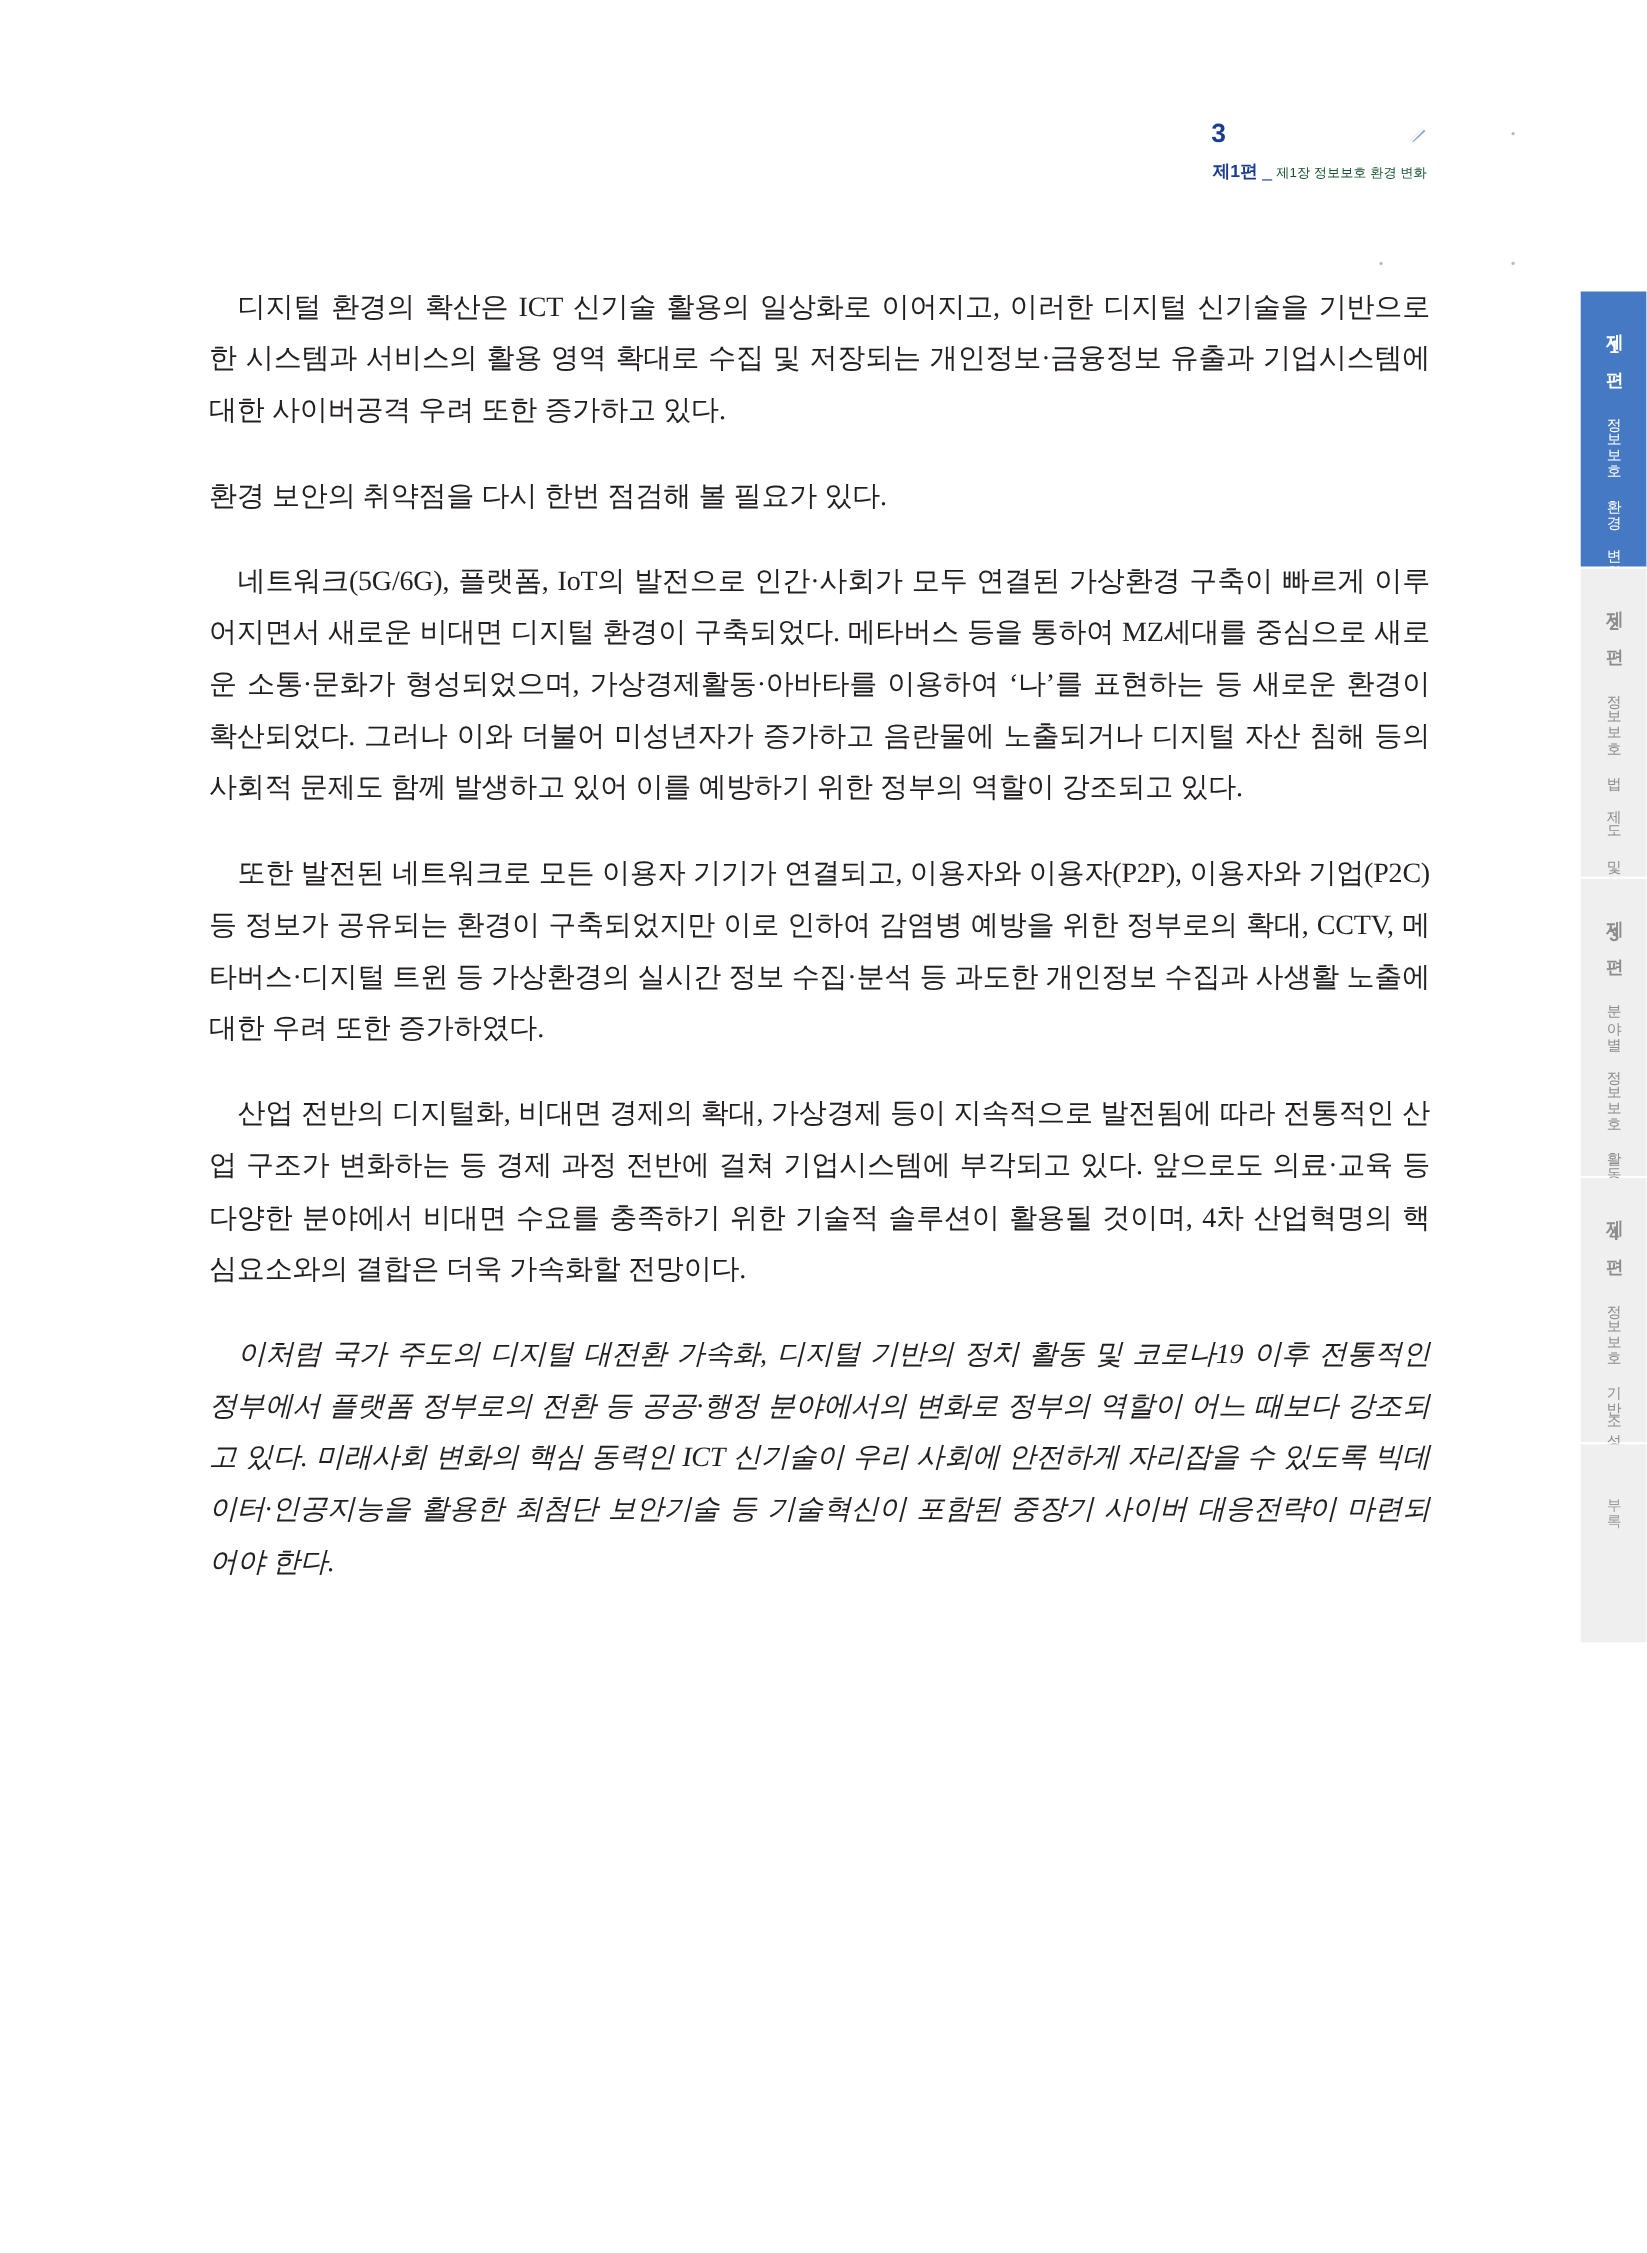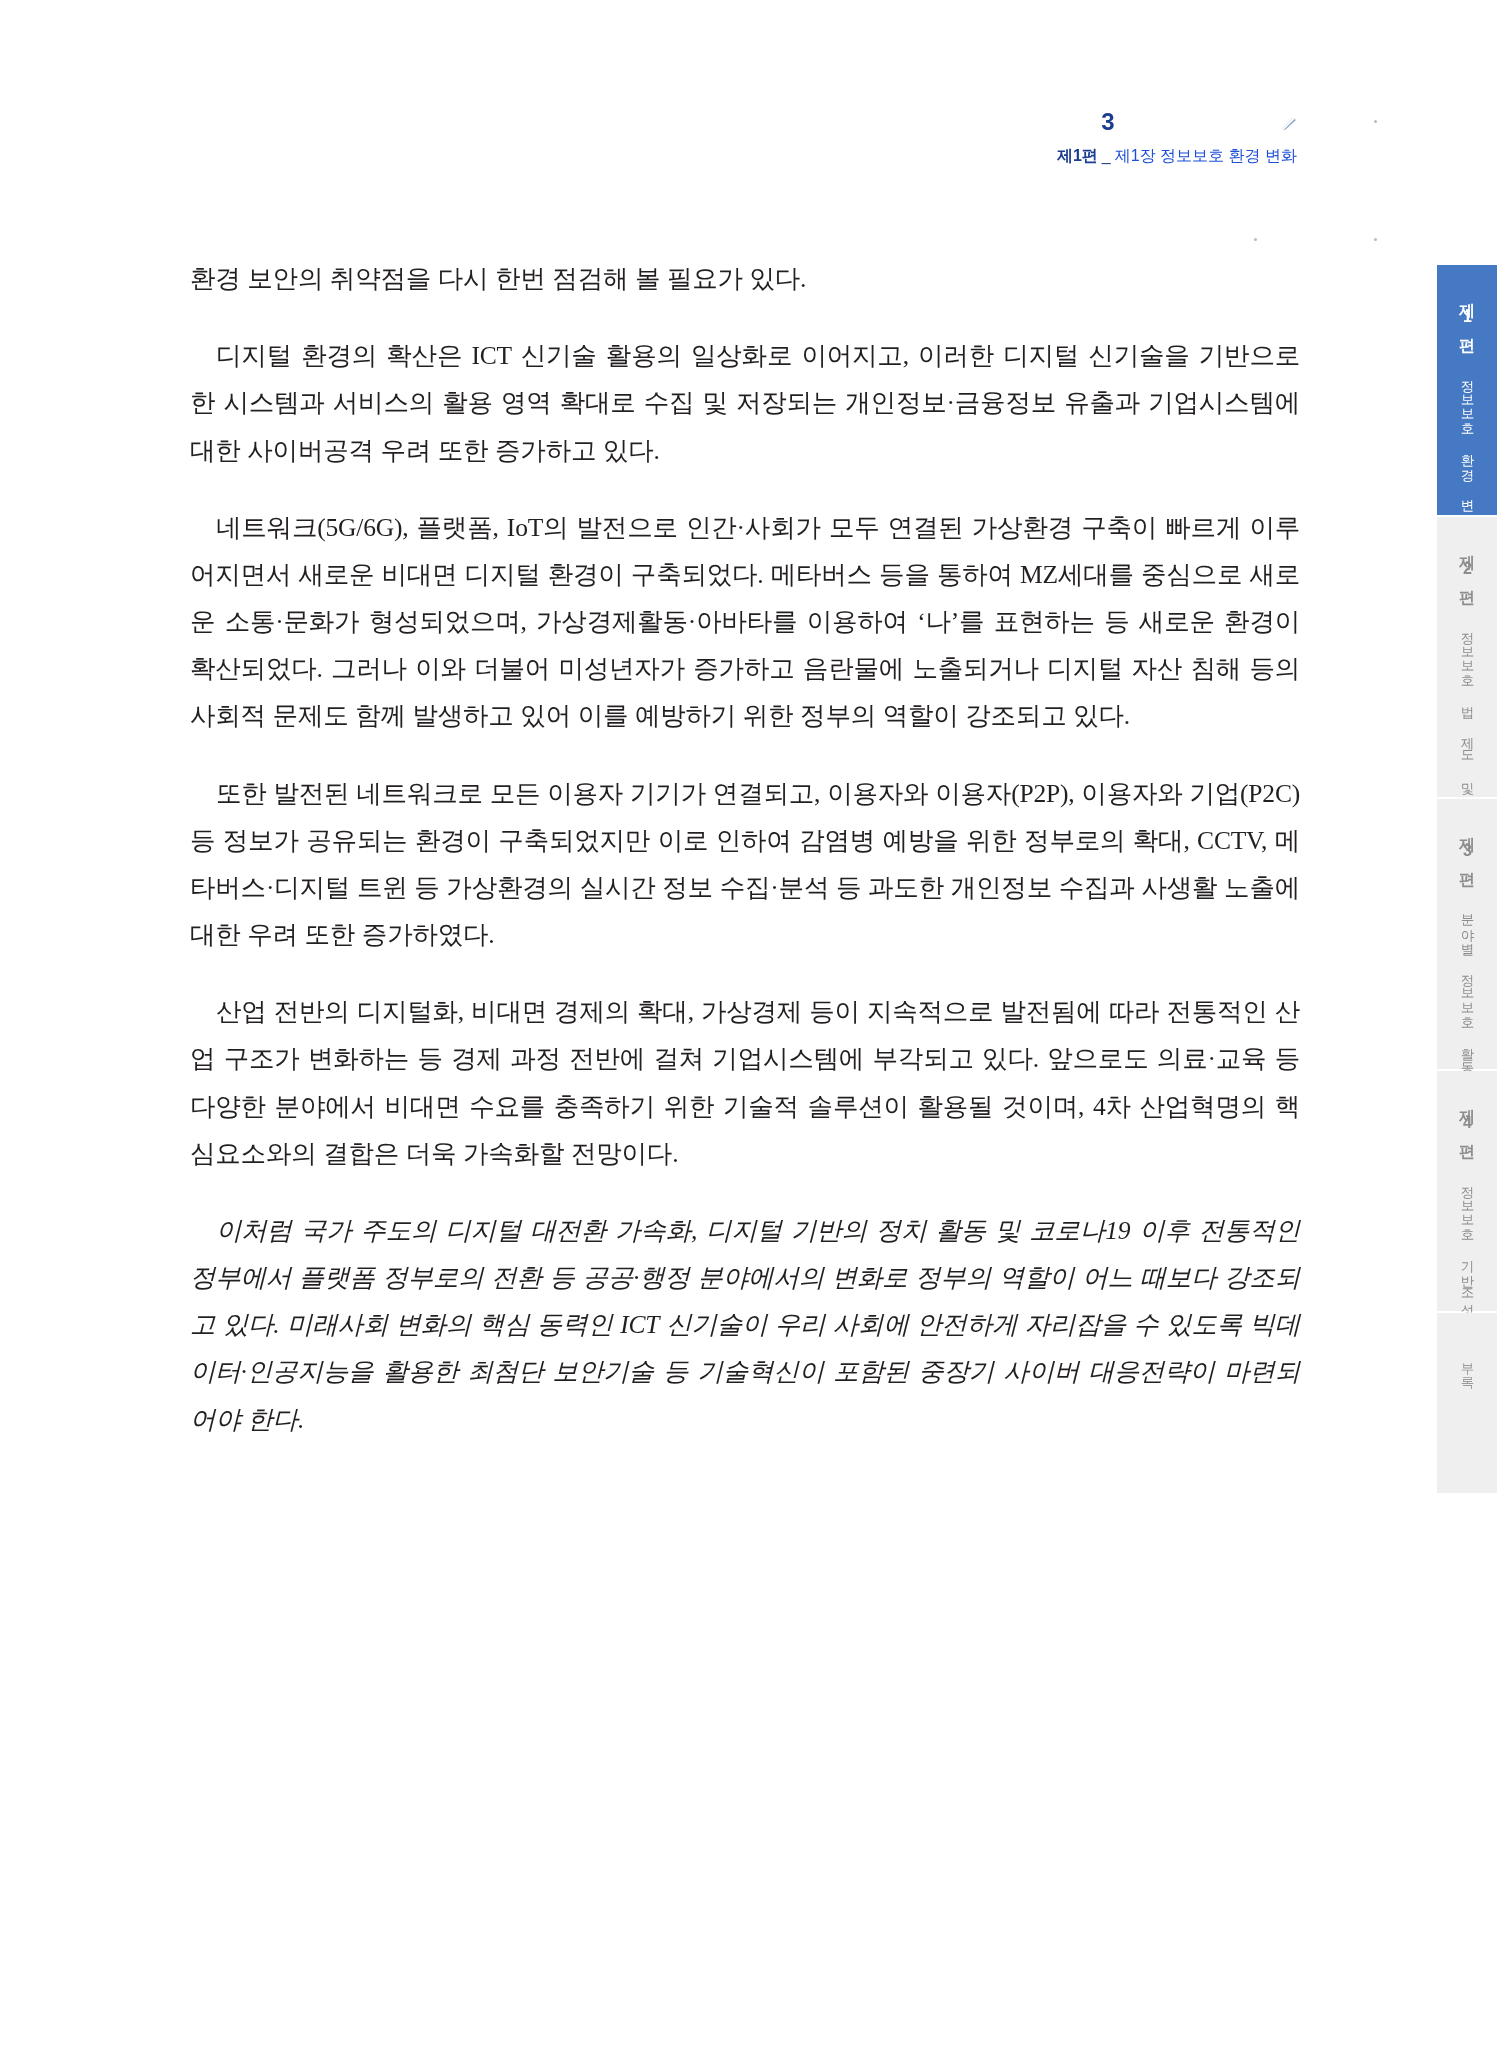--- a/index.html
+++ b/index.html
@@ -57,23 +57,23 @@
     font-family: "Liberation Sans", sans-serif;
     font-size: 16px;
   }
   .header-line .sep {
     color: #1b3d8f;
     padding: 0 4px;
     font-family: "Liberation Sans", sans-serif;
     font-size: 16px;
   }
   .header-line .chap {
-    color: #1d4ed8;
-    font-family: "Liberation Sans", sans-serif;
-    font-size: 16px;
+    color: #14532d;
+    font-family: "Liberation Sans", sans-serif;
+    font-size: 12px;
   }
 
   
   .dot {
     position: absolute;
     width: 3px;
     height: 3px;
     background: #b9b9b9;
     border-radius: 50%;
   }
@@ -176,22 +176,22 @@
     <div class="header-line">
       <span class="strong">제1편</span><span class="sep">_</span><span class="chap">제1장  정보보호 환경 변화</span>
     </div>
   </div>
 
   <div class="dot" style="left:1374px; top:120px;"></div>
   <div class="dot" style="left:1254px; top:238px;"></div>
   <div class="dot" style="left:1374px; top:238px;"></div>
 
   <div class="content">
+    <p class="para indent">디지털 환경의 확산은 ICT 신기술 활용의 일상화로 이어지고, 이러한 디지털 신기술을 기반으로 한 시스템과 서비스의 활용 영역 확대로 수집 및 저장되는 개인정보·금융정보 유출과 기업시스템에 대한 사이버공격 우려 또한 증가하고 있다.</p>
     <p class="para">환경 보안의 취약점을 다시 한번 점검해 볼 필요가 있다.</p>
-    <p class="para indent">디지털 환경의 확산은 ICT 신기술 활용의 일상화로 이어지고, 이러한 디지털 신기술을 기반으로 한 시스템과 서비스의 활용 영역 확대로 수집 및 저장되는 개인정보·금융정보 유출과 기업시스템에 대한 사이버공격 우려 또한 증가하고 있다.</p>
     <p class="para indent">네트워크(5G/6G), 플랫폼, IoT의 발전으로 인간·사회가 모두 연결된 가상환경 구축이 빠르게 이루어지면서 새로운 비대면 디지털 환경이 구축되었다. 메타버스 등을 통하여 MZ세대를 중심으로 새로운 소통·문화가 형성되었으며, 가상경제활동·아바타를 이용하여 ‘나’를 표현하는 등 새로운 환경이 확산되었다. 그러나 이와 더불어 미성년자가 증가하고 음란물에 노출되거나 디지털 자산 침해 등의 사회적 문제도 함께 발생하고 있어 이를 예방하기 위한 정부의 역할이 강조되고 있다.</p>
     <p class="para indent">또한 발전된 네트워크로 모든 이용자 기기가 연결되고, 이용자와 이용자(P2P), 이용자와 기업(P2C) 등 정보가 공유되는 환경이 구축되었지만 이로 인하여 감염병 예방을 위한 정부로의 확대, CCTV, 메타버스·디지털 트윈 등 가상환경의 실시간 정보 수집·분석 등 과도한 개인정보 수집과 사생활 노출에 대한 우려 또한 증가하였다.</p>
     <p class="para indent">산업 전반의 디지털화, 비대면 경제의 확대, 가상경제 등이 지속적으로 발전됨에 따라 전통적인 산업 구조가 변화하는 등 경제 과정 전반에 걸쳐 기업시스템에 부각되고 있다. 앞으로도 의료·교육 등 다양한 분야에서 비대면 수요를 충족하기 위한 기술적 솔루션이 활용될 것이며, 4차 산업혁명의 핵심요소와의 결합은 더욱 가속화할 전망이다.</p>
     <p class="para indent last">이처럼 국가 주도의 디지털 대전환 가속화, 디지털 기반의 정치 활동 및 코로나19 이후 전통적인 정부에서 플랫폼 정부로의 전환 등 공공·행정 분야에서의 변화로 정부의 역할이 어느 때보다 강조되고 있다. 미래사회 변화의 핵심 동력인 ICT 신기술이 우리 사회에 안전하게 자리잡을 수 있도록 빅데이터·인공지능을 활용한 최첨단 보안기술 등 기술혁신이 포함된 중장기 사이버 대응전략이 마련되어야 한다.</p>
   </div>
 
   <div class="side-tabs">
 
     <div class="side-tab active" style="height:250px;">
       <div class="tab-inner">

